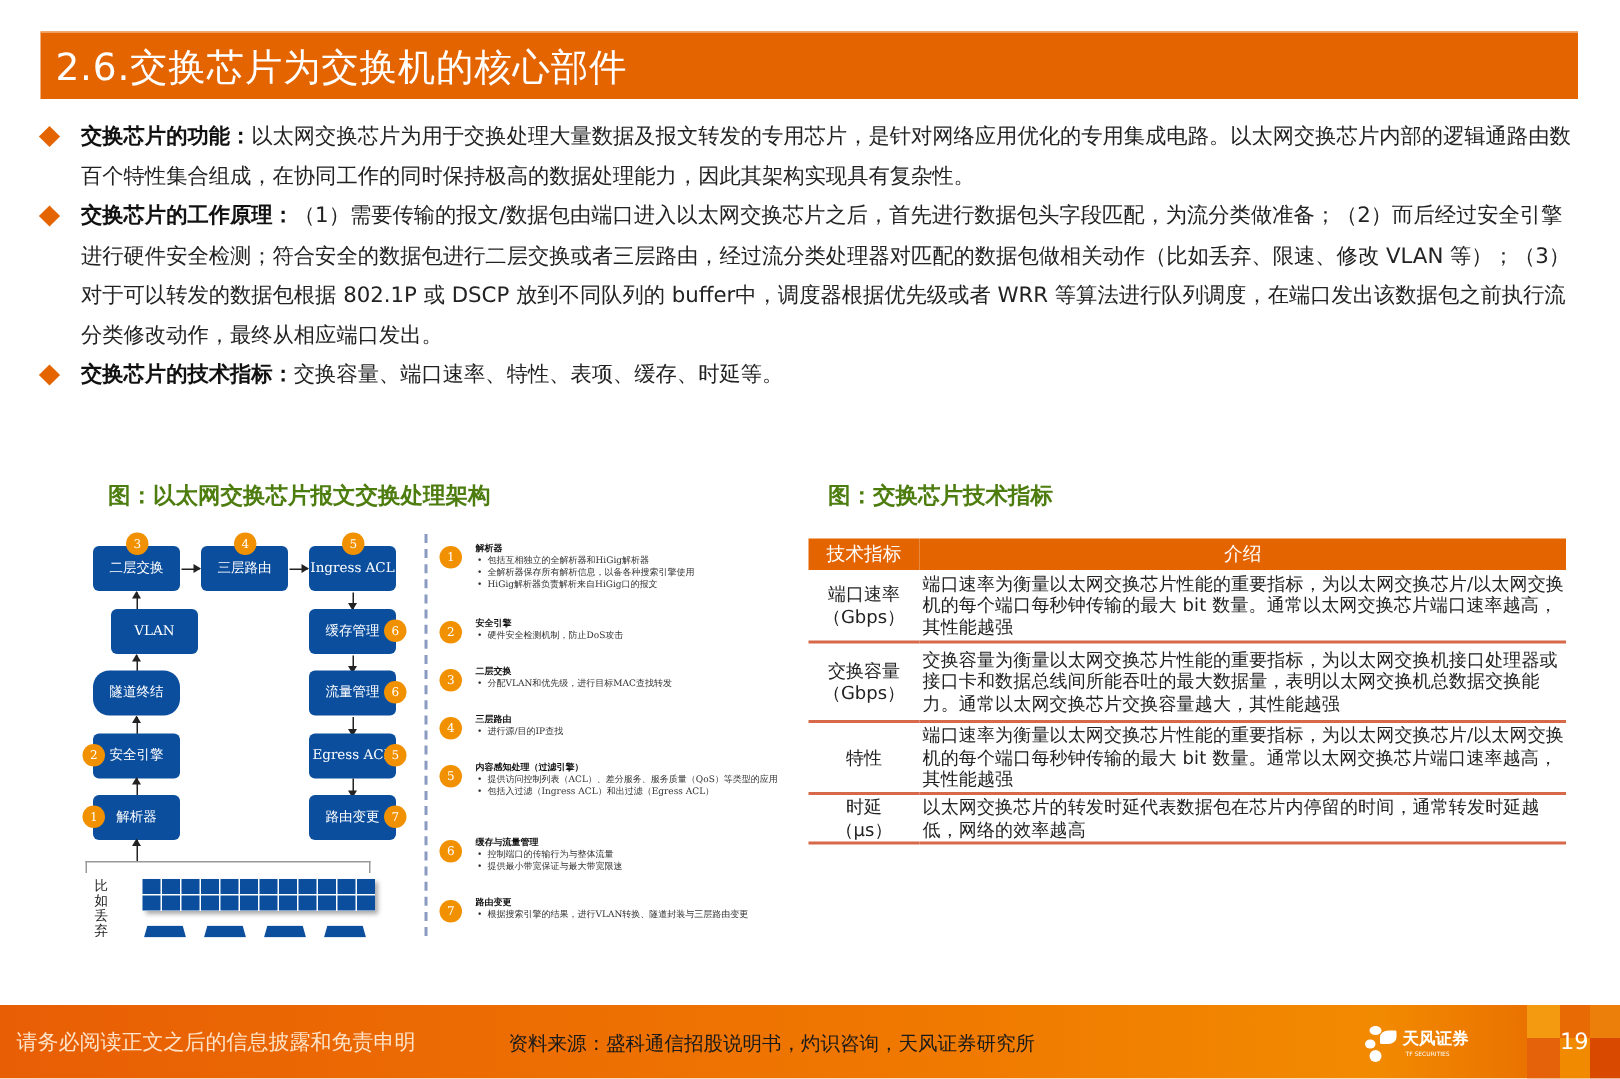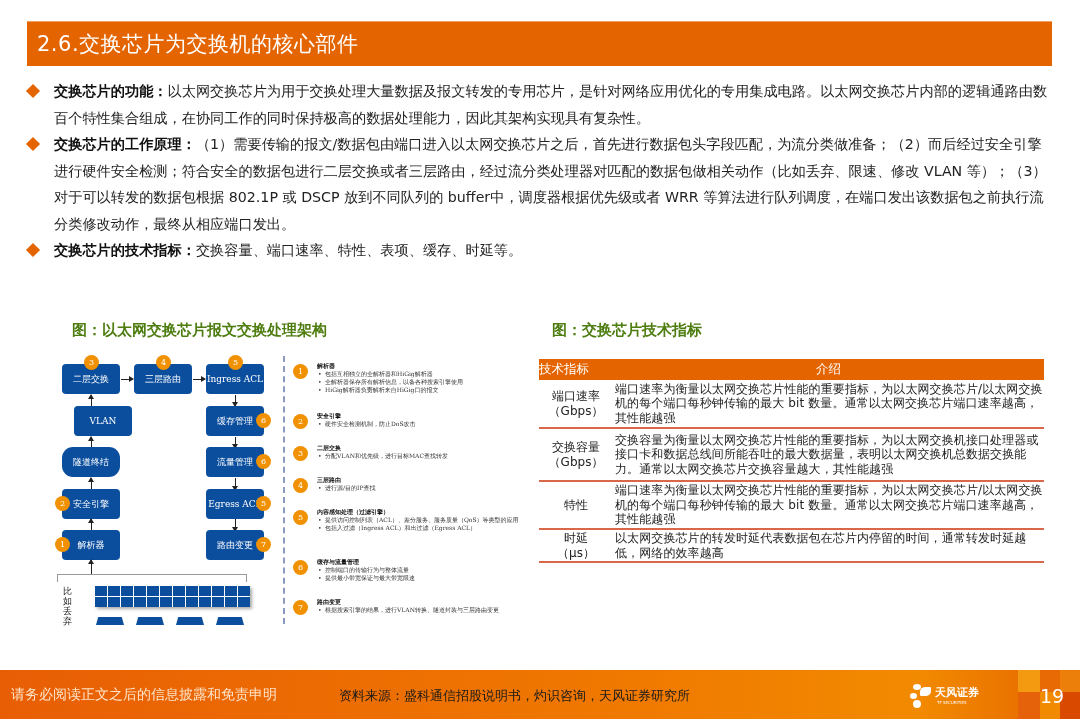--- a/index.html
+++ b/index.html
@@ -3,21 +3,21 @@
 <meta charset="utf-8">
 <style>
   * { box-sizing: border-box; margin: 0; padding: 0; }
   body {
     width: 1080px; height: 719px; overflow: hidden; background: #ffffff;
     font-family: "DejaVu Sans", "Liberation Sans", sans-serif; position: relative; color: #1a1a1a;
   }
   .title-bar {
     position: absolute; left: 27px; top: 21px; width: 1025px; height: 45px;
     background: #e46400; border-top: 1px solid #f2a060; color: #fff;
-    font-size: 21px; line-height: 45px; padding-left: 10px; letter-spacing: 0.5px;
+    font-size: 25px; line-height: 45px; padding-left: 10px; letter-spacing: 0.5px;
   }
   .bullets { position: absolute; left: 24px; top: 78px; width: 1030px; }
   .bullet { position: relative; padding-left: 30px; font-size: 14.2px; line-height: 26.5px; color: #222; }
   .bullet .diamond {
     position: absolute; left: 4px; top: 8px; width: 10px; height: 10px;
     background: #e46400; transform: rotate(45deg);
   }
   .bullet b { font-weight: bold; color: #111; }
 
   .fig-title { position: absolute; font-size: 15px; font-weight: bold; color: #4d7c0f; top: 321px; }
@@ -52,36 +52,36 @@
   .leg-item { position: absolute; left: 0; }
   .leg-item .num { left: 0; top: 2px; width: 15px; height: 15px; }
   .leg-body { position: absolute; left: 24px; top: 0; width: 210px; font-family: "DejaVu Serif", serif; font-size: 6px; line-height: 8px; color: #333; }
   .leg-body .h { font-weight: bold; color: #111; }
   .leg-body .li { padding-left: 8px; position: relative; }
   .leg-body .li::before { content: "•"; position: absolute; left: 1px; }
 
   
   .spec-table { position: absolute; left: 539px; top: 359px; width: 505px; border-collapse: collapse; font-size: 12px; color: #222; }
   .spec-table th { background: #e46400; color: #fff; font-weight: normal; height: 21px; font-size: 12.5px; }
-  .spec-table th.c1 { text-align: left; padding-left: 0; width: 74px; }
+  .spec-table th.c1 { text-align: center; padding-left: 0; width: 74px; }
   .spec-table td { border-bottom: 2px solid #d8684a; vertical-align: middle; line-height: 14.5px; padding: 1px 0; }
   .spec-table td.c1 { text-align: center; width: 74px; }
   .spec-table td.c2 { padding-left: 2px; letter-spacing: 0.1px; }
 
   .footer { position: absolute; left: 0; top: 670px; width: 1080px; height: 49px;
     background: linear-gradient(90deg, #e85e05 0%, #f07a00 60%, #f28a00 85%, #e56400 100%); color: #fff; }
   .footer .disclaimer { position: absolute; left: 11px; top: 16px; font-size: 14px; font-family: "DejaVu Serif", serif; color: #fde3c8; }
   .footer .source { position: absolute; left: 339px; top: 17px; font-size: 13px; color: #1a1a1a; }
   .footer .logo { position: absolute; left: 907px; top: 12px; width: 85px; height: 28px; }
   .logo .petal { position: absolute; background: #fff; border-radius: 50%; }
   .logo .brand { position: absolute; left: 28px; top: 3px; font-size: 11px; font-weight: bold; color: #fff; }
   .logo .sub { position: absolute; left: 30px; top: 18px; font-size: 4px; color: #fff; }
   .footer .blocks { position: absolute; left: 1018px; top: 0; width: 62px; height: 49px; }
   .blocks div { position: absolute; }
-  .footer .page { position: absolute; left: 1040px; top: 15px; font-size: 19px; color: #fff; }
+  .footer .page { position: absolute; left: 1040px; top: 15px; font-size: 15px; color: #fff; }
 </style>
 </head>
 <body>
 
 <div class="title-bar">2.6.交换芯片为交换机的核心部件</div>
 
 <div class="bullets">
   <div class="bullet">
     <span class="diamond"></span>
     <b>交换芯片的功能：</b><span>以太网交换芯片为用于交换处理大量数据及报文转发的专用芯片，是针对网络应用优化的专用集成电路。以太网交换芯片内部的逻辑通路由数百个特性集合组成，在协同工作的同时保持极高的数据处理能力，因此其架构实现具有复杂性。</span>

